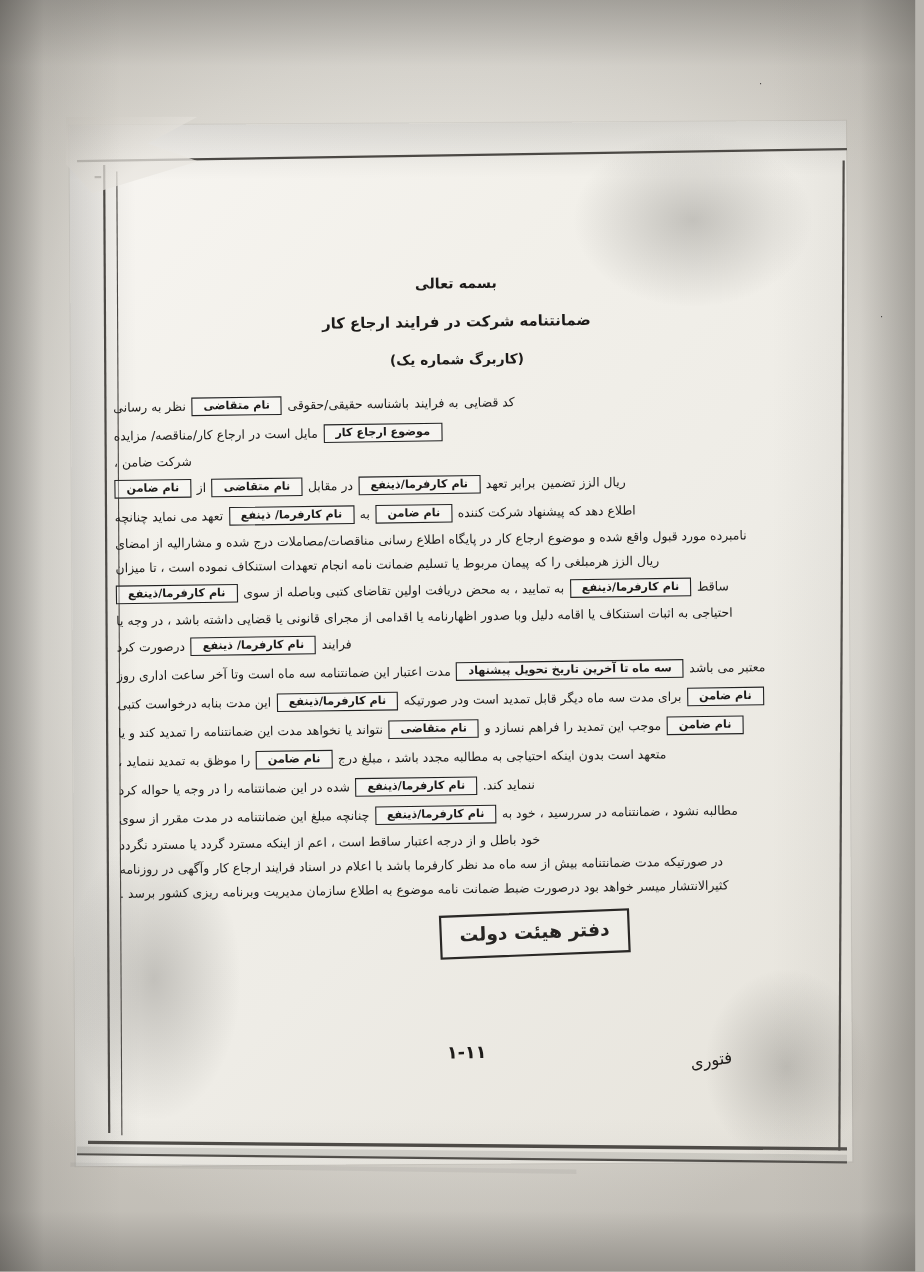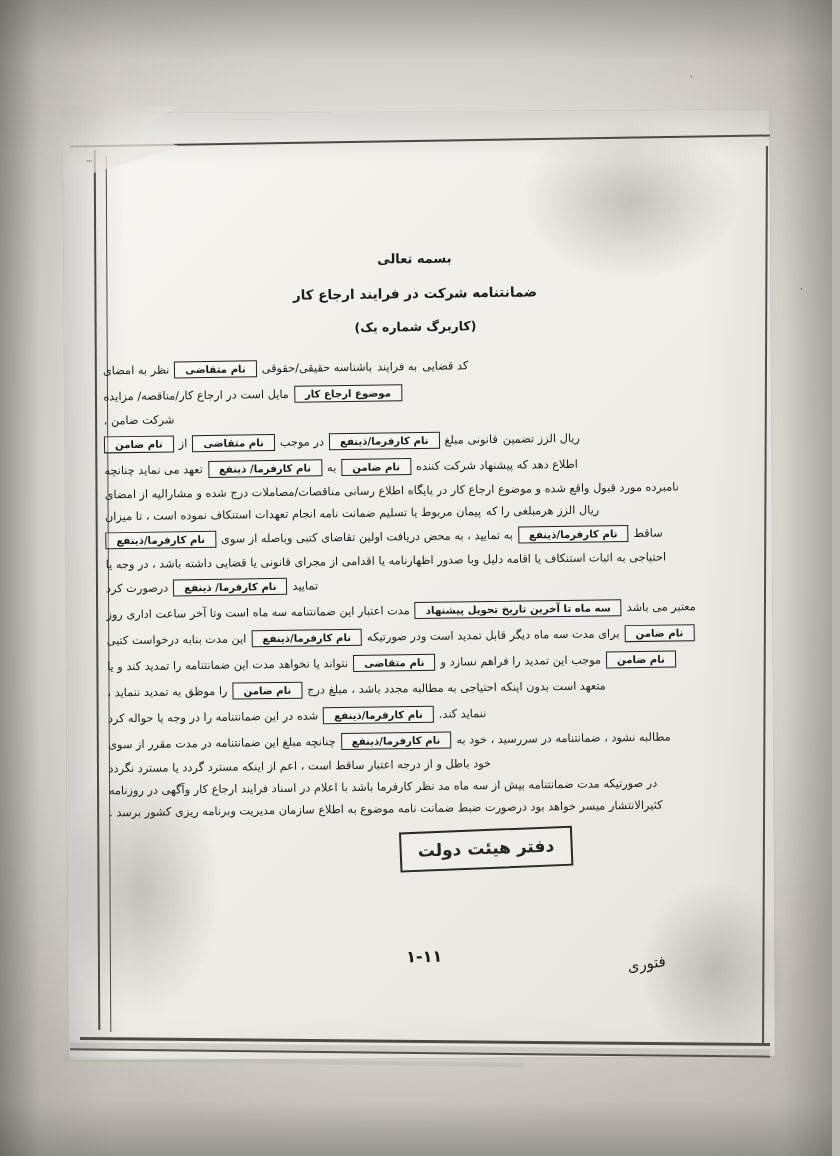--- a/index.html
+++ b/index.html
@@ -149,40 +149,40 @@
   <div class="vignette"></div>
 
   <div class="doc">
 
     <div class="ln t-basmala">بسمه تعالی</div>
     <div class="ln t-title">ضمانتنامه شرکت در فرایند ارجاع کار</div>
     <div class="ln t-sub">(کاربرگ شماره یک)</div>
 
     <div class="body-block" id="lines-container">
         <div class="row">
-          <span class="txt">نظر به امضای</span>
+          <span class="txt">نظر به رسانی</span>
           <span class="field">نام متقاضی</span>
           <span class="txt">باشناسه حقیقی/حقوقی</span>
           <span class="txt">به فرایند</span>
           <span class="txt">کد قضایی</span>
         </div>
         <div class="row">
           <span class="txt">مایل است در ارجاع کار/مناقصه/ مزایده</span>
           <span class="field">موضوع ارجاع کار</span>
         </div>
         <div class="row">
           <span class="txt">شرکت ضامن ،</span>
         </div>
         <div class="row">
           <span class="field">نام ضامن</span>
           <span class="txt">از</span>
           <span class="field">نام متقاضی</span>
-          <span class="txt">در موجب</span>
-          <span class="field">نام کارفرما/ذینفع</span>
-          <span class="txt">قانونی مبلغ</span>
+          <span class="txt">در مقابل</span>
+          <span class="field">نام کارفرما/ذینفع</span>
+          <span class="txt">برابر تعهد</span>
           <span class="txt">ریال الزز تضمین</span>
         </div>
         <div class="row">
           <span class="txt">تعهد می نماید چنانچه</span>
           <span class="field">نام کارفرما/ ذینفع</span>
           <span class="txt">به</span>
           <span class="field">نام ضامن</span>
           <span class="txt">اطلاع دهد که پیشنهاد شرکت کننده</span>
         </div>
         <div class="row">
@@ -197,21 +197,21 @@
           <span class="txt">به تمایید ، به محض دریافت اولین تقاضای کتبی وباصله از سوی</span>
           <span class="field">نام کارفرما/ذینفع</span>
           <span class="txt">ساقط</span>
         </div>
         <div class="row">
           <span class="txt">احتیاجی به اثبات استنکاف یا اقامه دلیل وبا صدور اظهارنامه یا اقدامی از مجرای قانونی یا قضایی داشته باشد ، در وجه یا</span>
         </div>
         <div class="row">
           <span class="txt">درصورت کرد</span>
           <span class="field">نام کارفرما/ ذینفع</span>
-          <span class="txt">تمایید</span>
+          <span class="txt">فرایند</span>
         </div>
         <div class="row">
           <span class="txt">مدت اعتبار این ضمانتنامه سه ماه است وتا آخر ساعت اداری روز</span>
           <span class="field">سه ماه تا آخرین تاریخ تحویل پیشنهاد</span>
           <span class="txt">معتبر می باشد</span>
         </div>
         <div class="row">
           <span class="txt">این مدت بنابه درخواست کتبی</span>
           <span class="field">نام کارفرما/ذینفع</span>
           <span class="txt">برای مدت سه ماه دیگر قابل تمدید است ودر صورتیکه</span>

